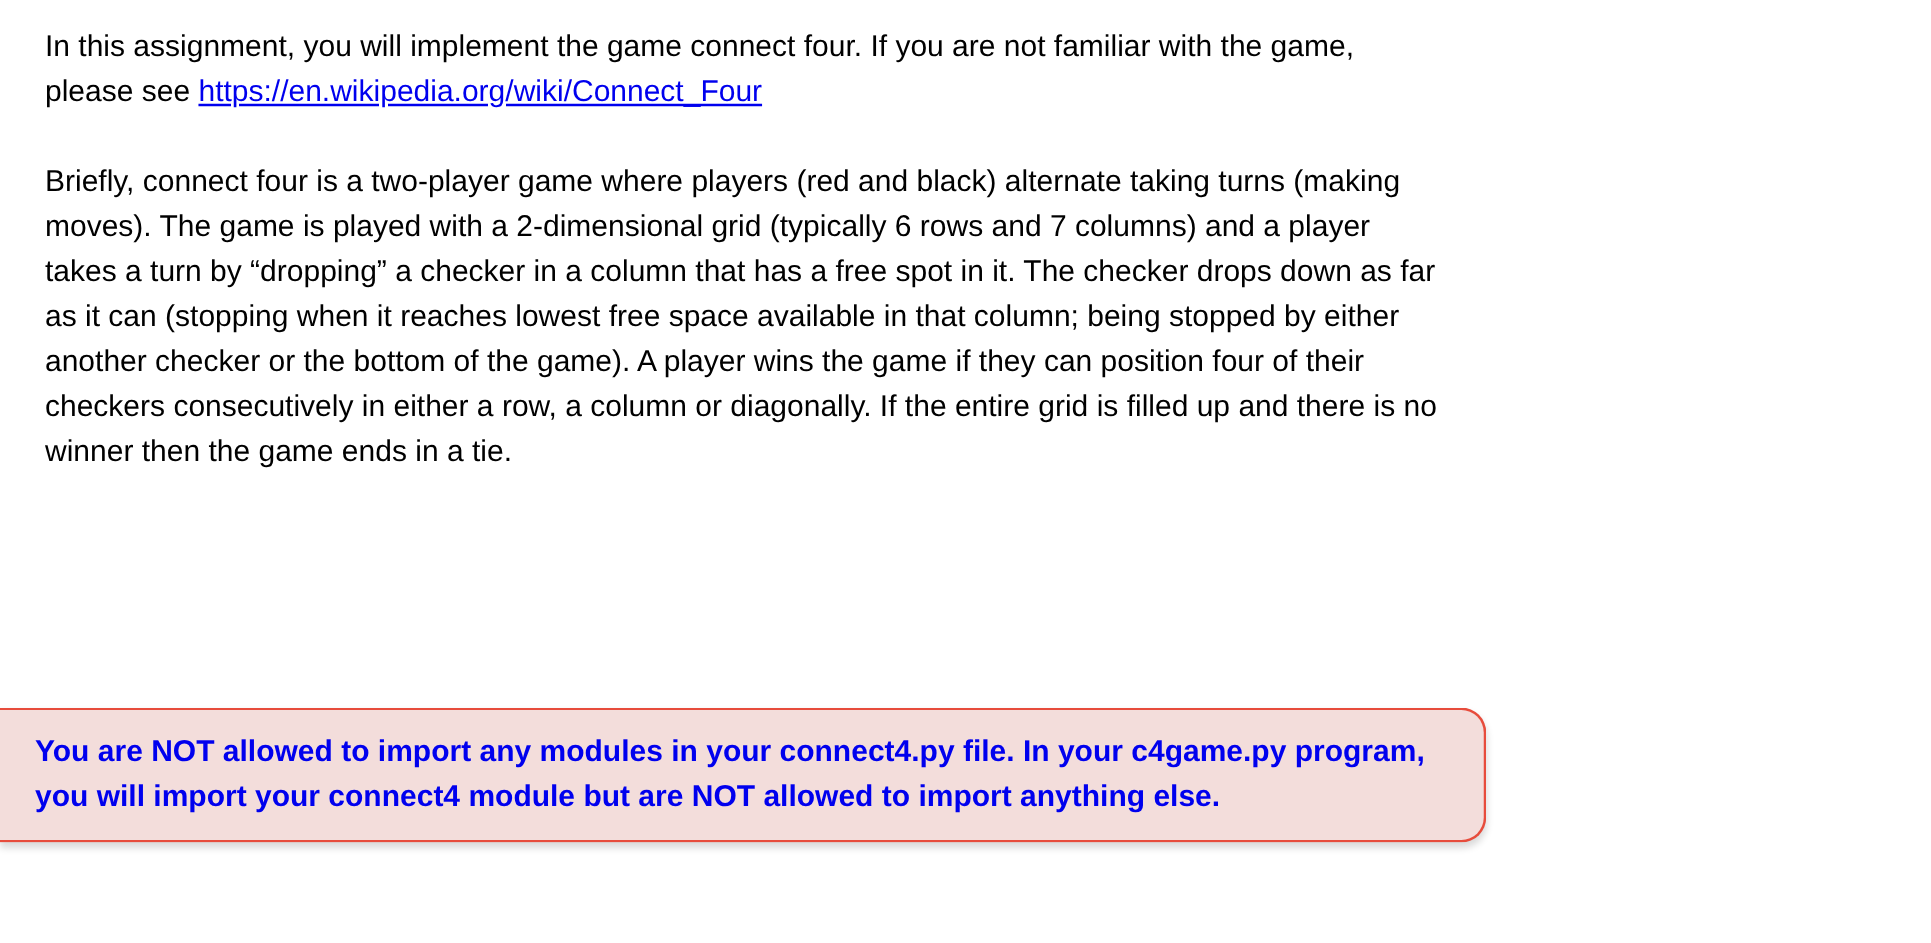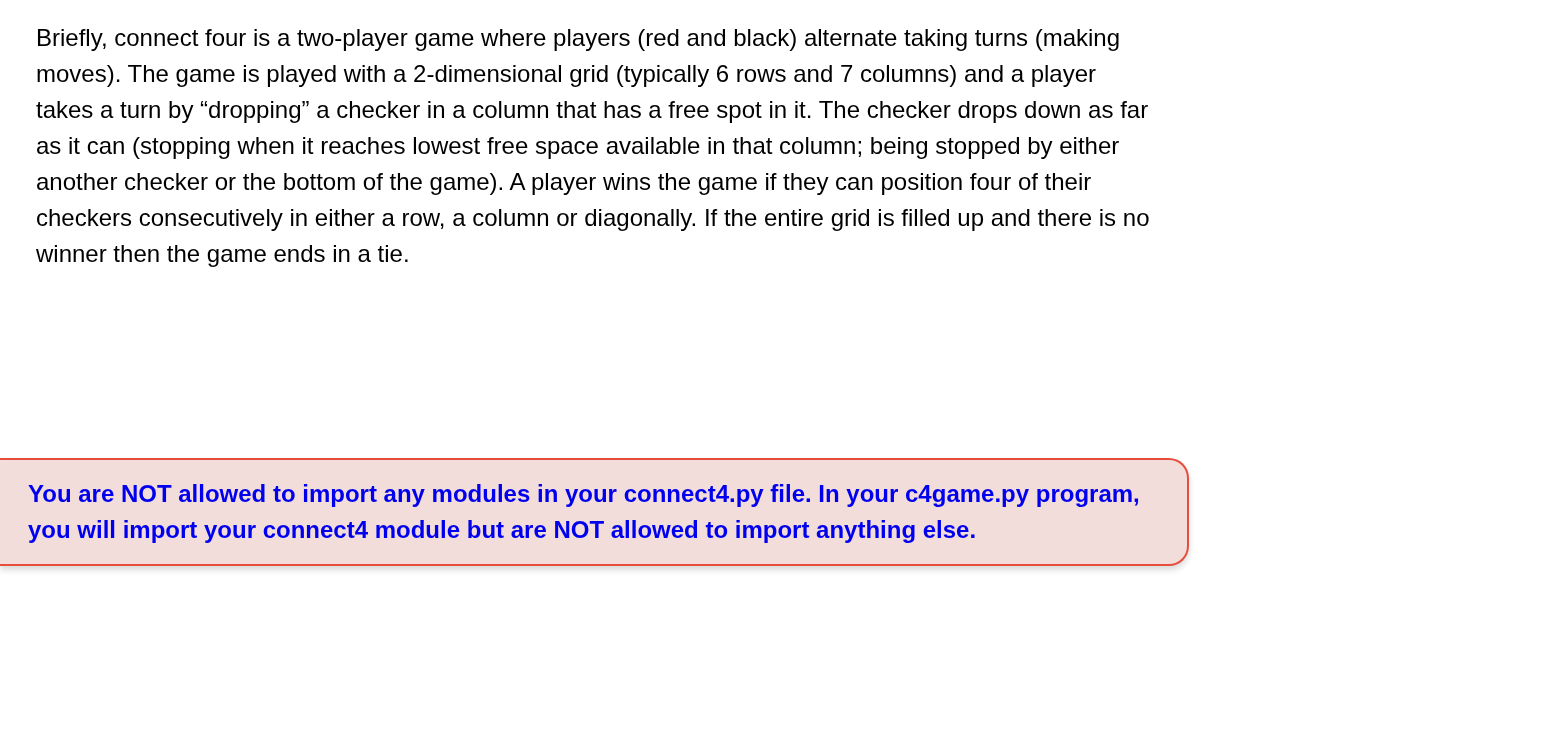--- a/index.html
+++ b/index.html
@@ -42,20 +42,23 @@
       color: #0000EE;
       font-size: 24px;
       line-height: 1.5;
       box-shadow: 0 4px 6px rgba(0,0,0,0.15);
     }
   </style>
 </head>
 <body>
 
 <div class="content">
+  <p class="para">
+    <span>In this assignment, you will implement the game connect four. If you are not familiar with the game, please see </span><a href="#" class="link">https://en.wikipedia.org/wiki/Connect_Four</a>
+  </p>
 
   <p class="para">Briefly, connect four is a two-player game where players (red and black) alternate taking turns (making moves). The game is played with a 2-dimensional grid (typically 6 rows and 7 columns) and a player takes a turn by “dropping” a checker in a column that has a free spot in it. The checker drops down as far as it can (stopping when it reaches lowest free space available in that column; being stopped by either another checker or the bottom of the game). A player wins the game if they can position four of their checkers consecutively in either a row, a column or diagonally. If the entire grid is filled up and there is no winner then the game ends in a tie.</p>
 </div>
 
 <div class="spacer"></div>
 
 <div class="warning-box">
   <span>You are NOT allowed to import any modules in your connect4.py file. In your c4game.py program, you will import your connect4 module but are NOT allowed to import anything else.</span>
 </div>
 

